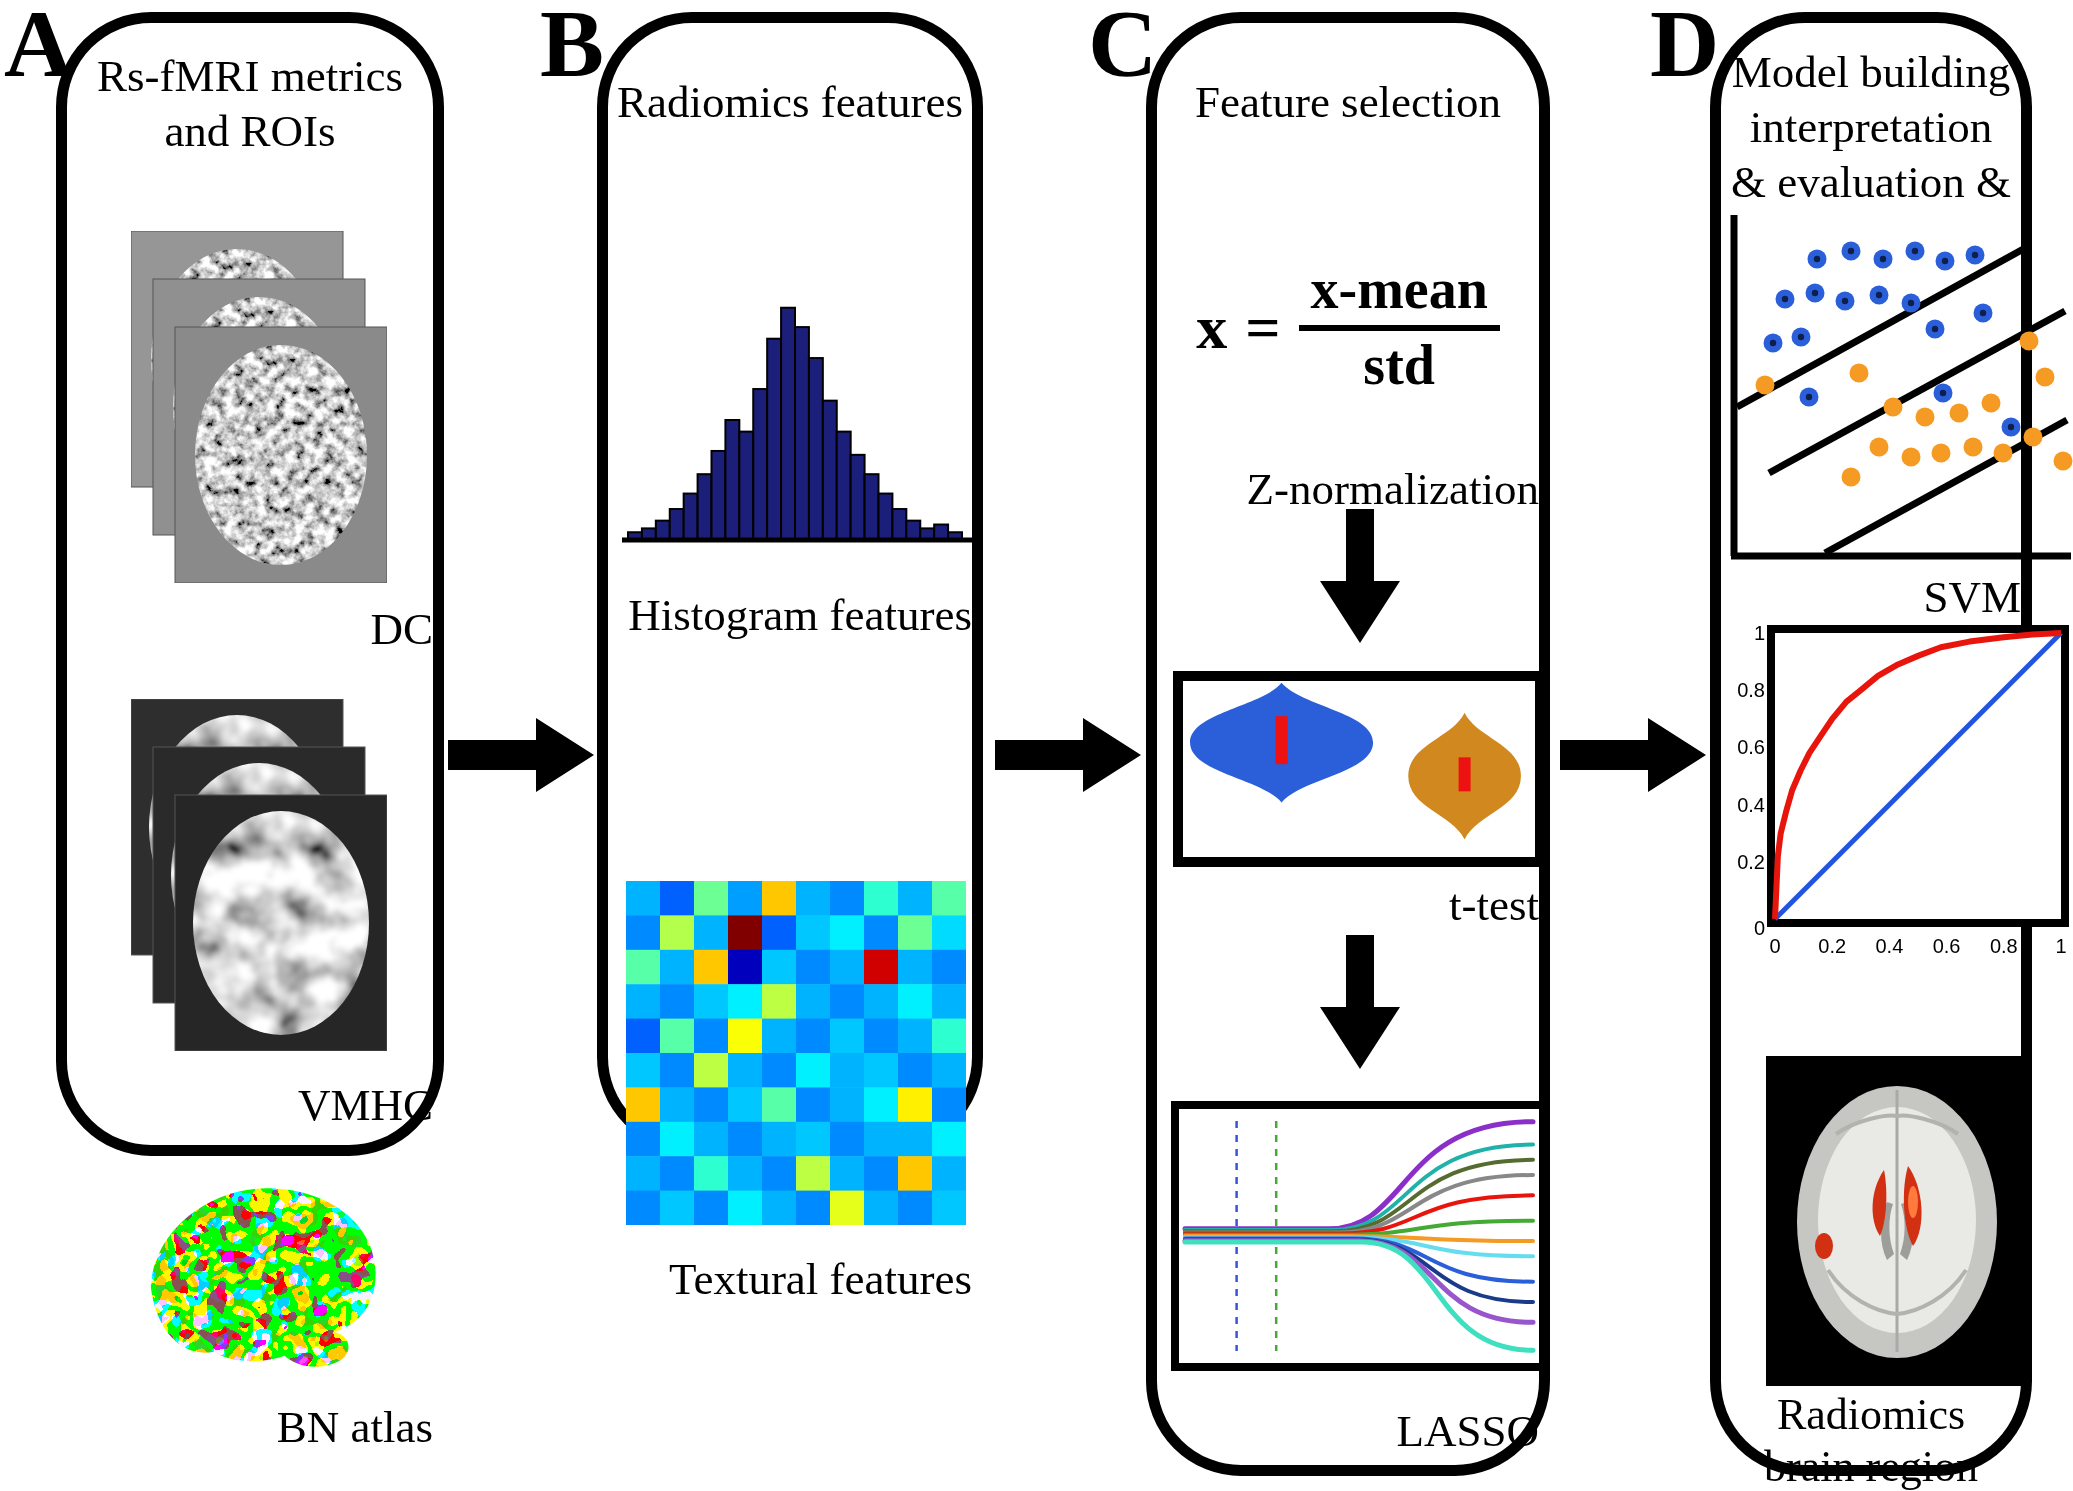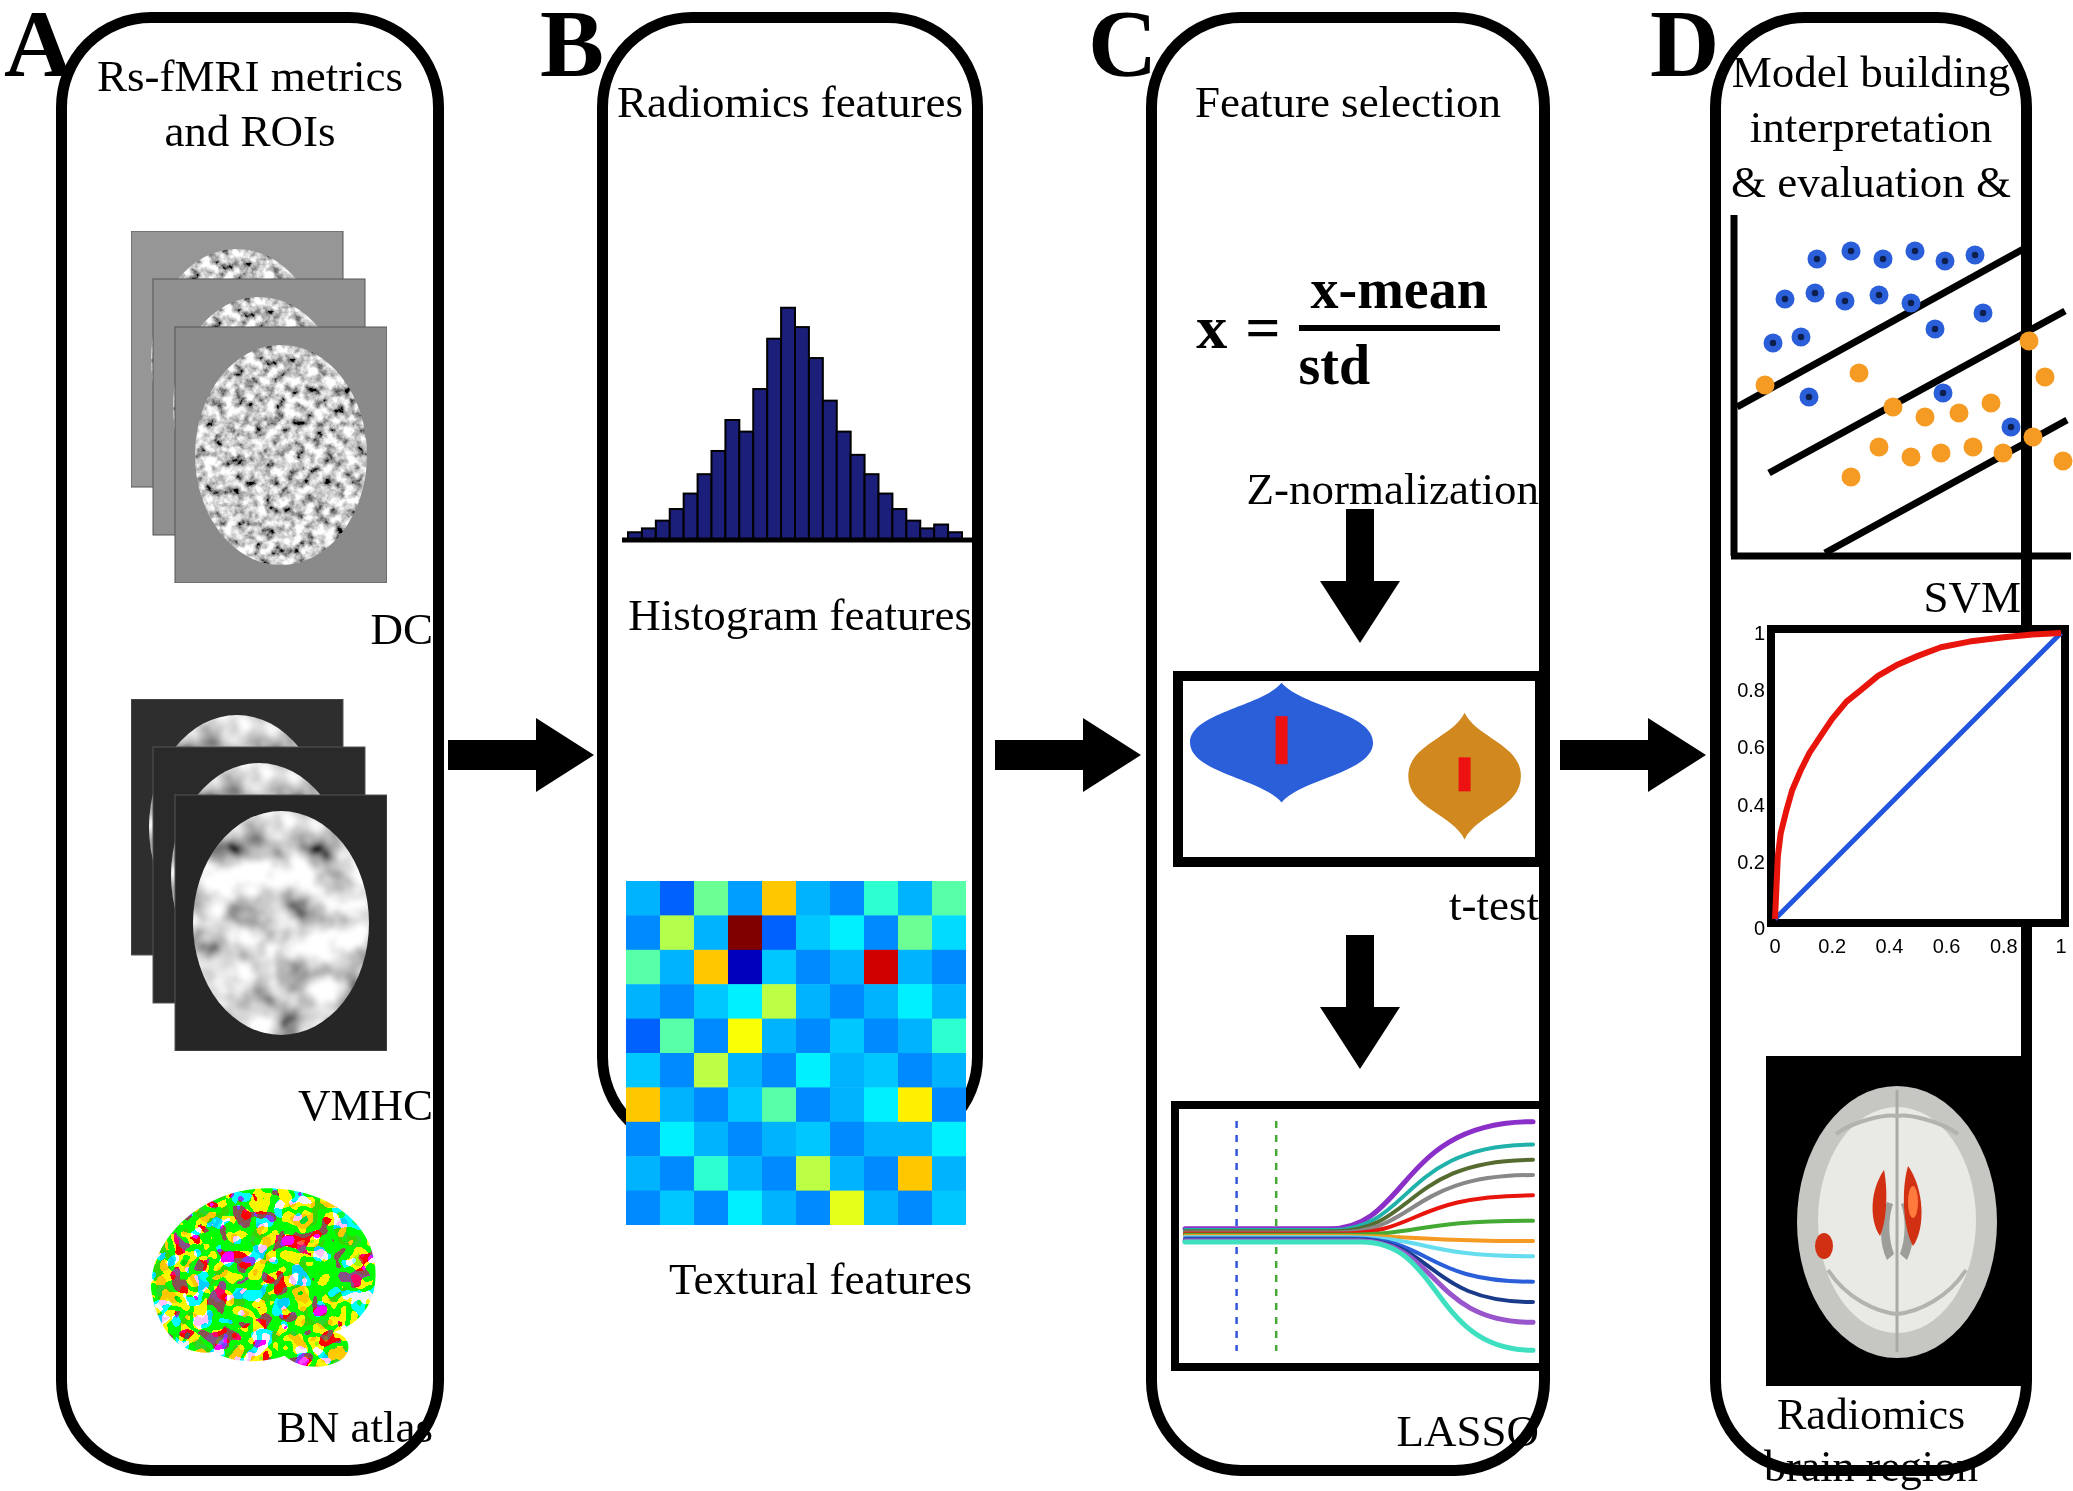--- a/index.html
+++ b/index.html
@@ -12,21 +12,21 @@
   .panel-title { position:absolute; left:0; width:100%; text-align:center;
                  font-size:45px; line-height:1.22; }
   .img-label { position:absolute; left:0; width:100%; text-align:right; font-size:45px; }
   .abs { position:absolute; }
   svg { display:block; }
   .boxed { position:absolute; border:10px solid #000; background:#fff; }
   .boxed-thin { position:absolute; border:8px solid #000; background:#fff; }
   .formula { position:absolute; top:236px; left:0; width:100%; display:flex;
              justify-content:center; align-items:center; gap:18px; font-weight:bold; }
   .formula .lhs { font-size:62px; }
-  .formula .frac { display:flex; flex-direction:column; 
+  .formula .frac { display:flex; flex-direction:column; align-items:center;
                    font-size:56px; line-height:1.08; }
   .formula .num { padding:0 12px 6px; border-bottom:6px solid #000; }
   .formula .den { padding-top:4px; }
   .narrow-label { position:absolute; left:50%; transform:translateX(-50%); text-align:center;
                   font-size:44px; line-height:1.18; }
 </style>
 </head>
 <body>
 
 <svg width="0" height="0" style="position:absolute" aria-hidden="true">
@@ -53,21 +53,21 @@
   </defs>
 </svg>
 
 <div class="page">
 
   <div class="panel-letter" style="left:4px">A</div>
   <div class="panel-letter" style="left:540px">B</div>
   <div class="panel-letter" style="left:1088px">C</div>
   <div class="panel-letter" style="left:1650px">D</div>
 
-  <div class="panel" style="left:56px;top:12px;width:388px;height:1464px">
+  <div class="panel" style="left:56px;top:12px;width:388px;height:1144px">
     <div class="panel-title" style="top:26px">
       <div>Rs-fMRI metrics</div>
       <div>and ROIs</div>
     </div>
 
     <svg class="abs" style="left:64px;top:208px" width="256" height="352" viewBox="0 0 256 352">
       <defs>
           <clipPath id="clip-dc">
             <ellipse cx="106" cy="128" rx="86" ry="110"></ellipse>
           </clipPath>

